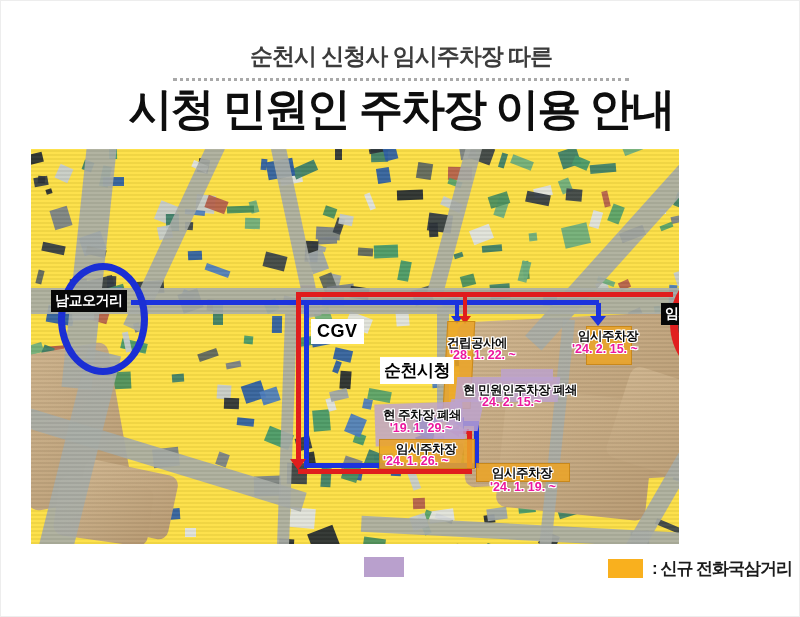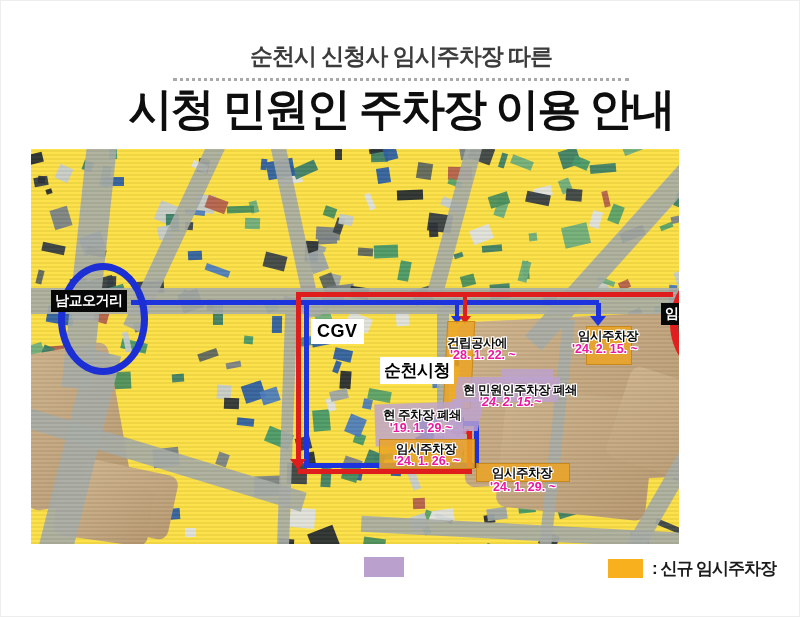--- a/index.html
+++ b/index.html
@@ -47,23 +47,23 @@
   .pb-c{left:417px;top:250px;width:33px;height:32px;transform:skewX(-12deg);}
   .pb-d{left:401px;top:280px;width:32px;height:34px;transform:skewX(-10deg);}
   .pb-e{left:344px;top:254px;width:88px;height:42px;transform:rotate(-2deg);}
   
   .mt{font-weight:800;font-size:12.5px;color:#0b0b0b;white-space:nowrap;letter-spacing:-0.5px;
       text-shadow:1px 0 #fff,-1px 0 #fff,0 1px #fff,0 -1px #fff,1px 1px #fff,-1px -1px #fff,1px -1px #fff,-1px 1px #fff;}
   .md{font-weight:800;font-size:12.5px;color:#ec189f;white-space:nowrap;letter-spacing:0;
       text-shadow:1px 0 #fff,-1px 0 #fff,0 1px #fff,0 -1px #fff,1px 1px #fff,-1px -1px #fff,1px -1px #fff,-1px 1px #fff;}
   .t-minwonin{left:416px;top:186px;} .d-minwonin{left:419px;top:199px;}
   .t-ne{left:546px;top:179px;width:62px;text-align:center;} .d-ne{left:541px;top:193px;width:72px;text-align:left;}
-  .t-curtemp{left:432px;top:233px;} .d-curtemp{left:448px;top:246px;font-style:italic;}
+  .t-curtemp{left:432px;top:233px;} .d-curtemp{left:448px;top:246px;}
   .t-curclose{left:352px;top:258px;width:74px;text-align:center;} .d-curclose{left:358px;top:272px;width:64px;text-align:center;}
-  .t-sw{left:352px;top:292px;width:86px;text-align:center;} .d-sw{left:352px;top:305px;width:88px;text-align:center;}
+  .t-sw{left:352px;top:292px;width:86px;text-align:center;} .d-sw{left:352px;top:305px;width:88px;}
   .t-s{left:449px;top:316px;width:84px;text-align:center;} .d-s{left:448px;top:331px;width:88px;text-align:center;}
   
   .bl{background:#1c33dd;} .rl{background:#e01d1d;}
   .seg{position:absolute;}
   .b-top{left:100px;top:151px;width:468px;height:5px;}
   .b-ne-shaft{left:565px;top:154px;width:5px;height:13px;}
   .b-ne-head{left:559px;top:167px;width:0;height:0;border-left:8px solid transparent;border-right:8px solid transparent;border-top:10px solid #1c33dd;background:none;}
   .b-branch{left:273px;top:154px;width:5px;height:162px;}
   .b-bot{left:273px;top:314px;width:175px;height:5px;}
   .b-rv{left:443px;top:272px;width:5px;height:47px;}
@@ -459,23 +459,23 @@
     <div class="md d-minwonin">'28. 1. 22. ~</div>
     <div class="mt t-ne">임시주차장</div>
     <div class="md d-ne">'24. 2. 15. ~</div>
     <div class="mt t-curtemp">현 민원인주차장 폐쇄</div>
     <div class="md d-curtemp">'24. 2. 15.~</div>
     <div class="mt t-curclose">현 주차장 폐쇄</div>
     <div class="md d-curclose">'19. 1. 29.~</div>
     <div class="mt t-sw">임시주차장</div>
     <div class="md d-sw">'24. 1. 26. ~</div>
     <div class="mt t-s">임시주차장</div>
-    <div class="md d-s">'24. 1. 29. ~</div>
+    <div class="md d-s">'24. 1. 19. ~</div>
   </div>
 </div>
 
 <div class="legend-item lg-cur">
   <span class="sw sw-cur"></span>
 </div>
 <div class="legend-item lg-new">
   <span class="sw sw-new"></span>
-  <span class="lg-txt">: 신규 임시주차장</span>
+  <span class="lg-txt">: 신규 전화국삼거리</span>
 </div>
 
 </body></html>

